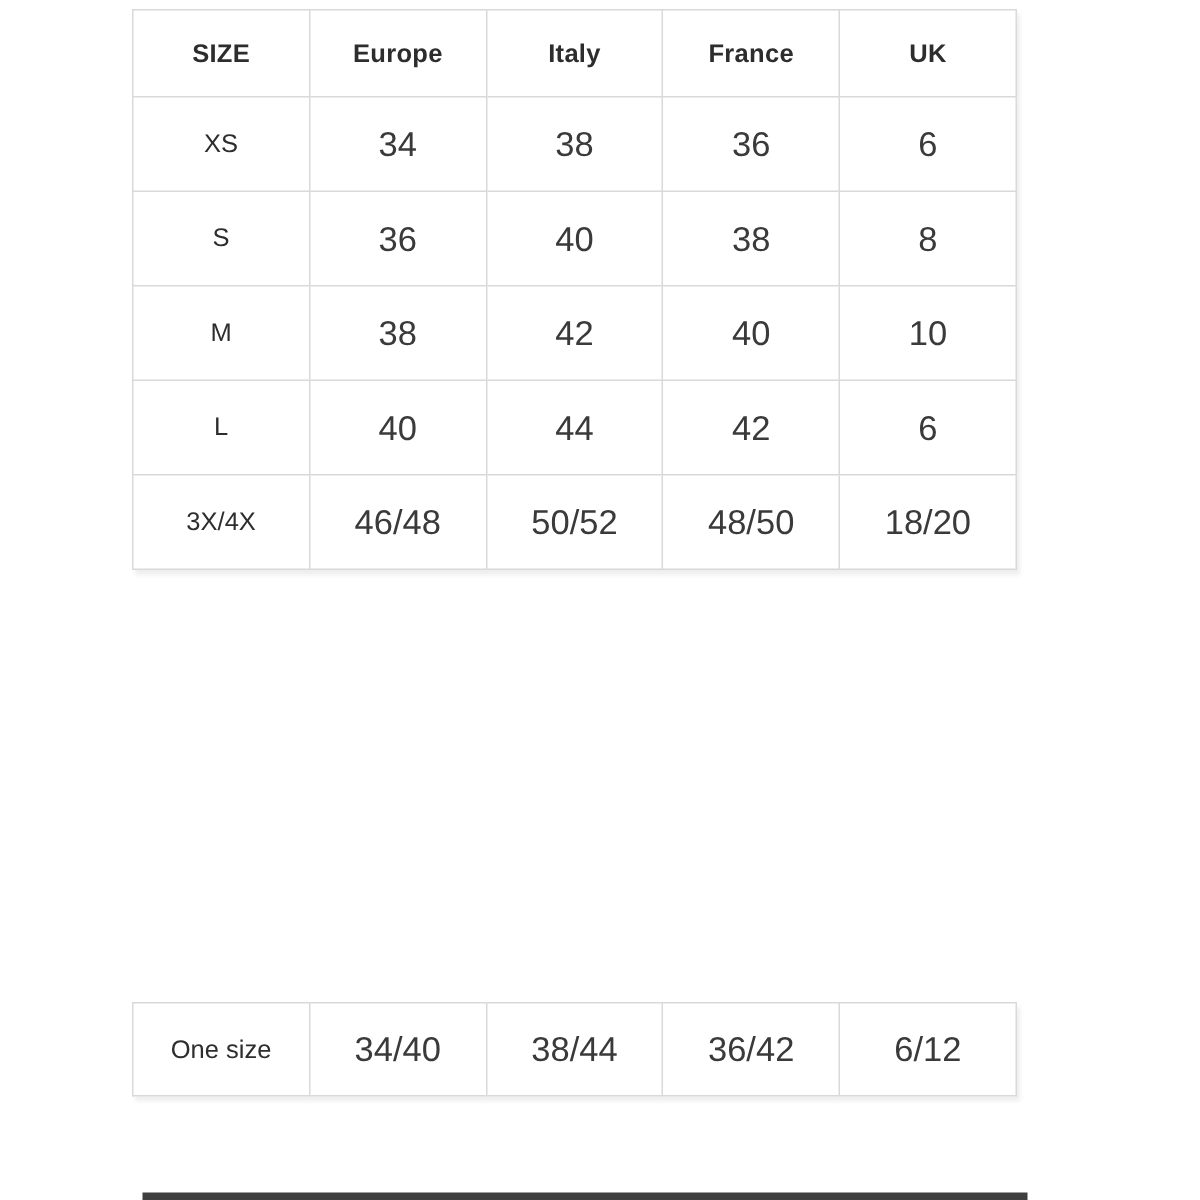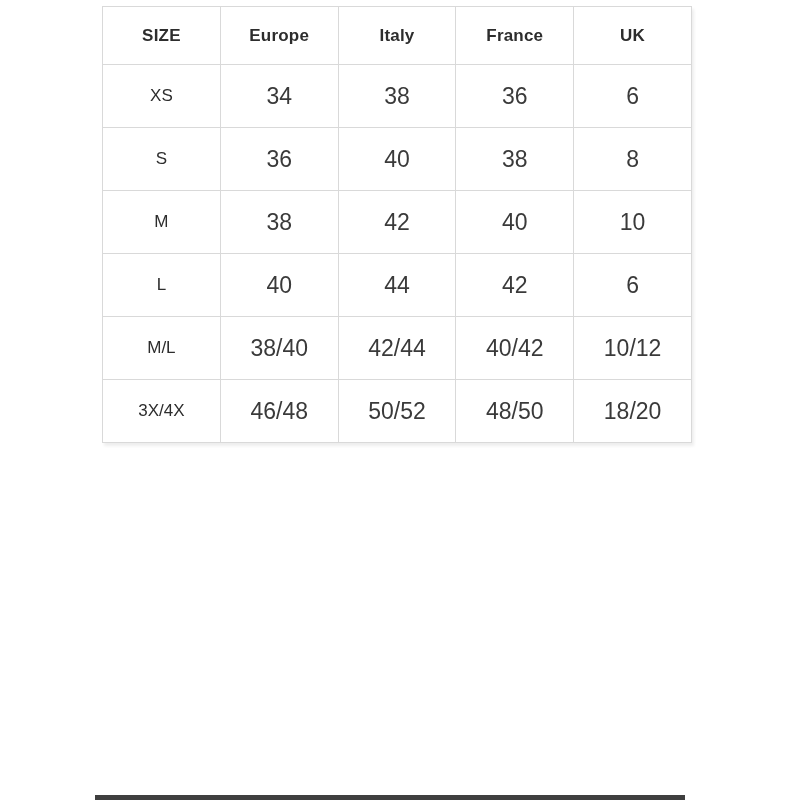--- a/index.html
+++ b/index.html
@@ -18,21 +18,21 @@
   }
   .page {
     position: relative;
     width: 800px;
     height: 800px;
     background: var(--background);
     overflow: hidden;
   }
   .chart-table {
     position: absolute;
-    left: 102px;
+    left: 88px;
     width: 590px;
     border-collapse: collapse;
     table-layout: fixed;
     background: var(--background);
     box-shadow: 2px 3px 3px rgba(0,0,0,0.07);
   }
   .chart-table th,
   .chart-table td {
     border: 1px solid var(--border);
     text-align: center;
@@ -107,36 +107,36 @@
           <td>10</td>
         </tr>
         <tr>
           <th>L</th>
           <td>40</td>
           <td>44</td>
           <td>42</td>
           <td>6</td>
         </tr>
         <tr>
-          <th>M/L</th>
-          <td>38/40</td>
-          <td>42/44</td>
-          <td>40/42</td>
-          <td>10/12</td>
-        </tr>
-        <tr>
           <th>3X/4X</th>
           <td>46/48</td>
           <td>50/52</td>
           <td>48/50</td>
           <td>18/20</td>
         </tr>
       </tbody>
   </table>
 
   <table class="chart-table" id="extra-table">
     <tbody>
+        <tr>
+          <th>One size</th>
+          <td>34/40</td>
+          <td>38/44</td>
+          <td>36/42</td>
+          <td>6/12</td>
+        </tr>
       </tbody>
   </table>
 
   <div class="bottom-bar"></div>
 
 </div>
 
 </body></html>

